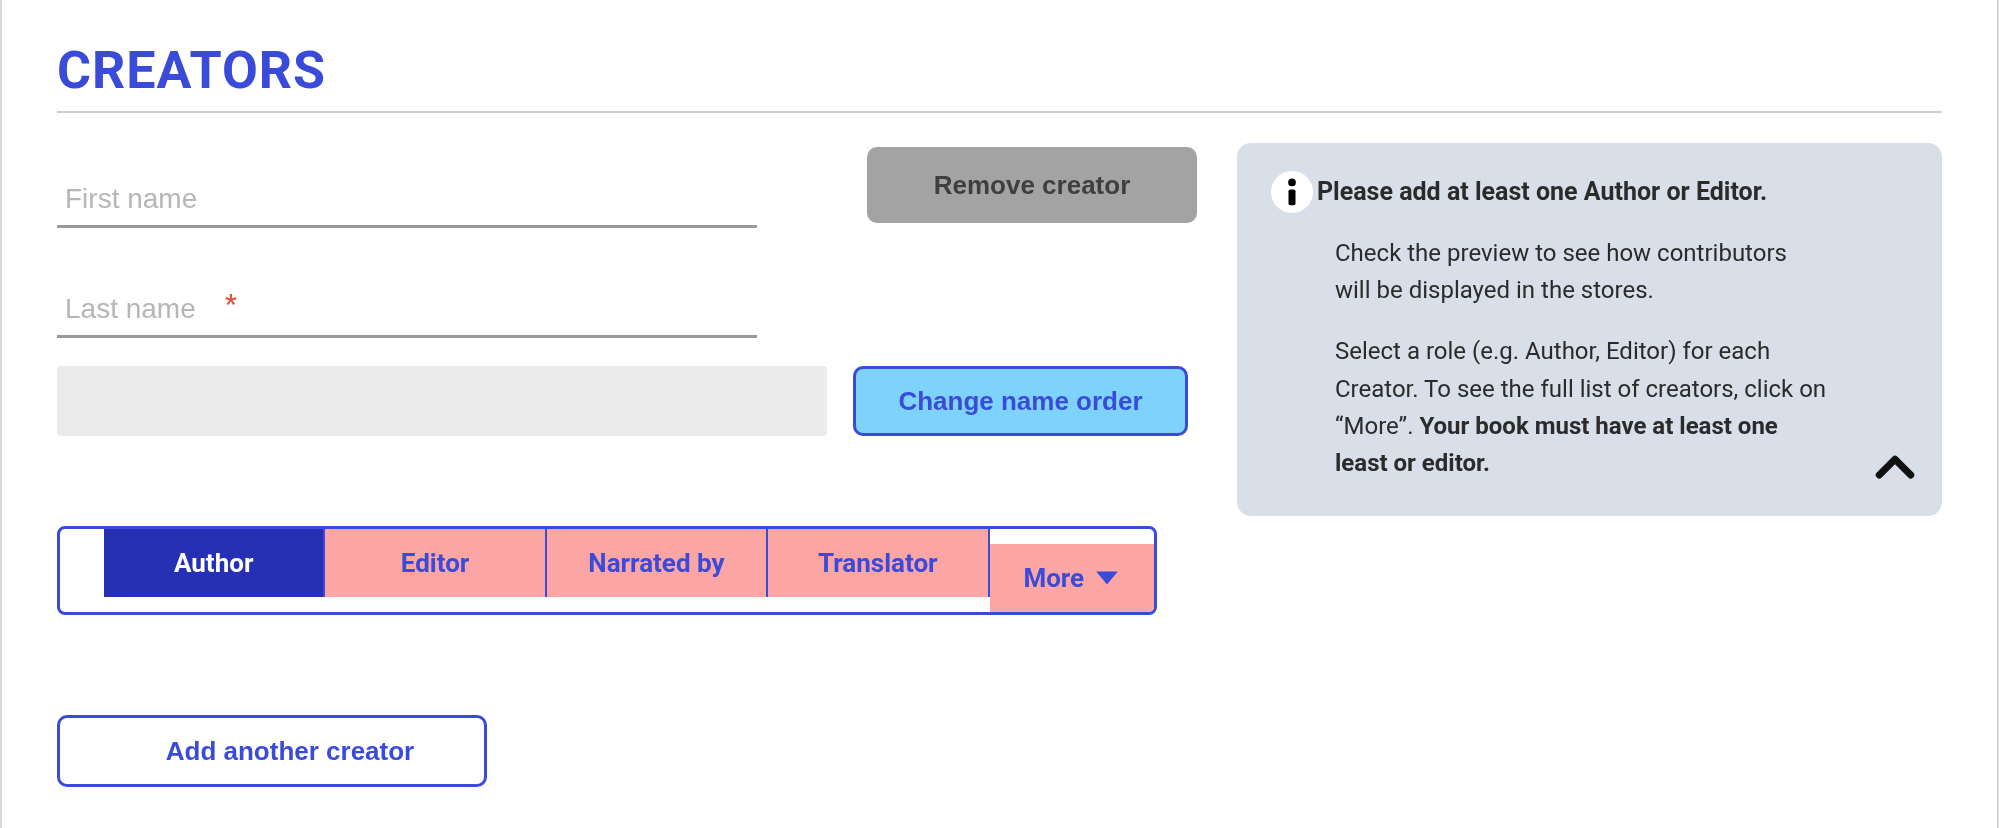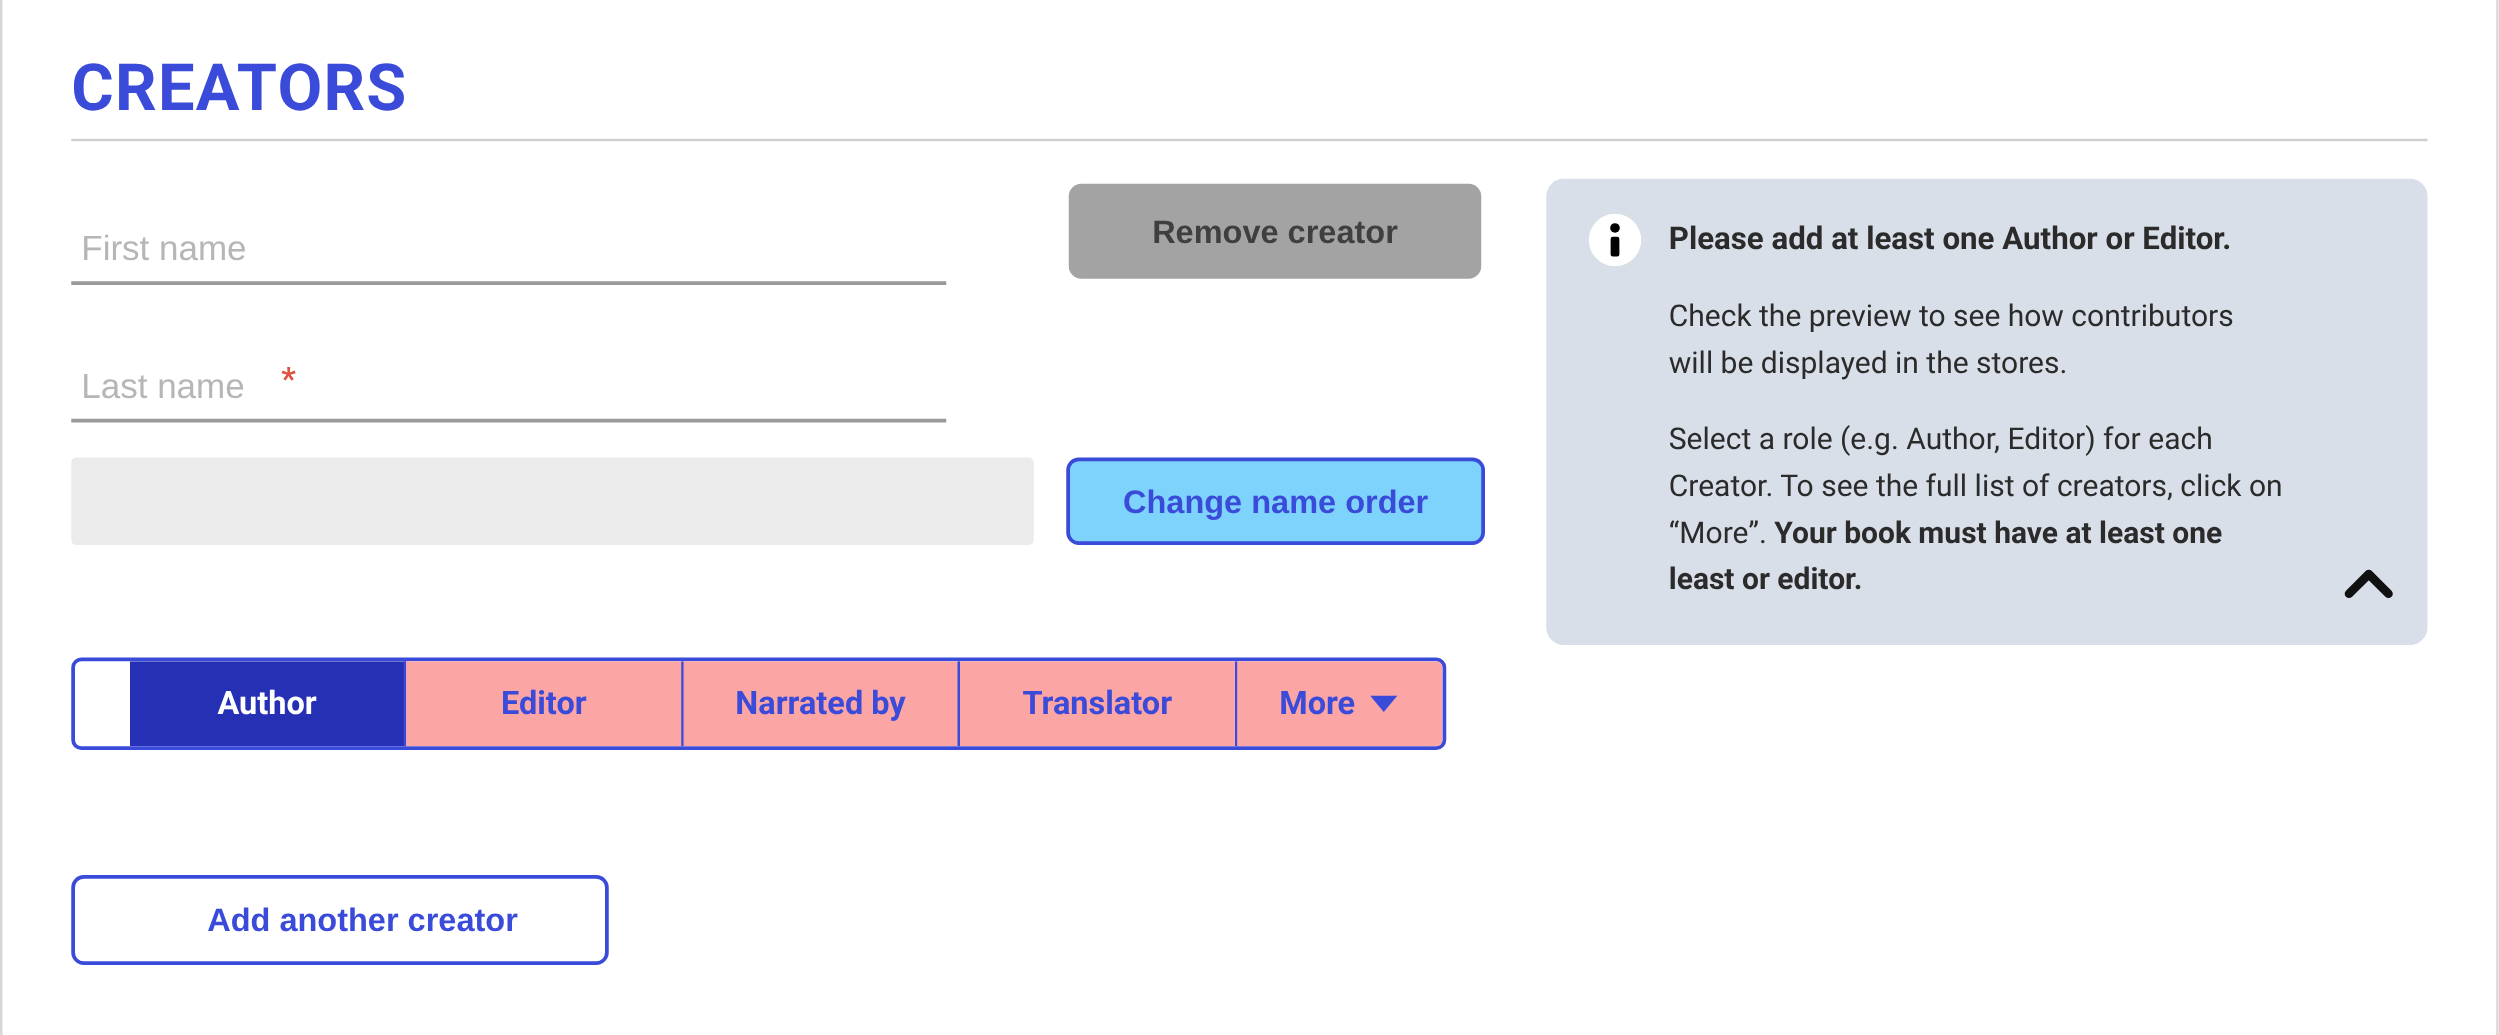--- a/index.html
+++ b/index.html
@@ -64,21 +64,21 @@
     left: 168px;
     top: 6px;
     color: #e0503f;
     font-size: 26px;
     font-weight: 600;
     pointer-events: none;
   }
   .top-row {
     display: flex;
     align-items: flex-start;
-    gap: 28px;
+    gap: 40px;
   }
   .remove-btn {
     margin-top: 4px;
     margin-left: 70px;
     width: 330px;
     height: 76px;
     background: #a3a3a3;
     color: #3f3f3f;
     font-size: 26px;
     font-weight: 600;
@@ -126,21 +126,21 @@
     align-items: center;
     justify-content: center;
     font-size: 26px;
     font-weight: 700;
     color: #3b4bd9;
     background: #fca5a5;
     border-right: 2px solid #3b4bd9;
     cursor: pointer;
     gap: 10px;
   }
-  .role-tab:last-child { border-right: none; }
+  .role-tab:last-child { border-right: none; margin-top: 15px; }
   .role-tab.active {
     background: #2530b5;
     color: #fff;
   }
   .more-caret {
     display: inline-flex;
     align-items: center;
   }
   .add-creator-btn {
     margin-top: 100px;
@@ -160,21 +160,21 @@
     border-radius: 14px;
     padding: 28px 34px 34px 34px;
     position: relative;
     font-size: 24px;
     line-height: 1.55;
     color: #2b2b2b;
   }
   .info-row1 {
     display: flex;
     align-items: center;
-    gap: 22px;
+    gap: 4px;
     margin-bottom: 22px;
   }
   .info-icon {
     width: 42px;
     height: 42px;
     border-radius: 50%;
     background: #fff;
     display: flex;
     align-items: center;
     justify-content: center;

